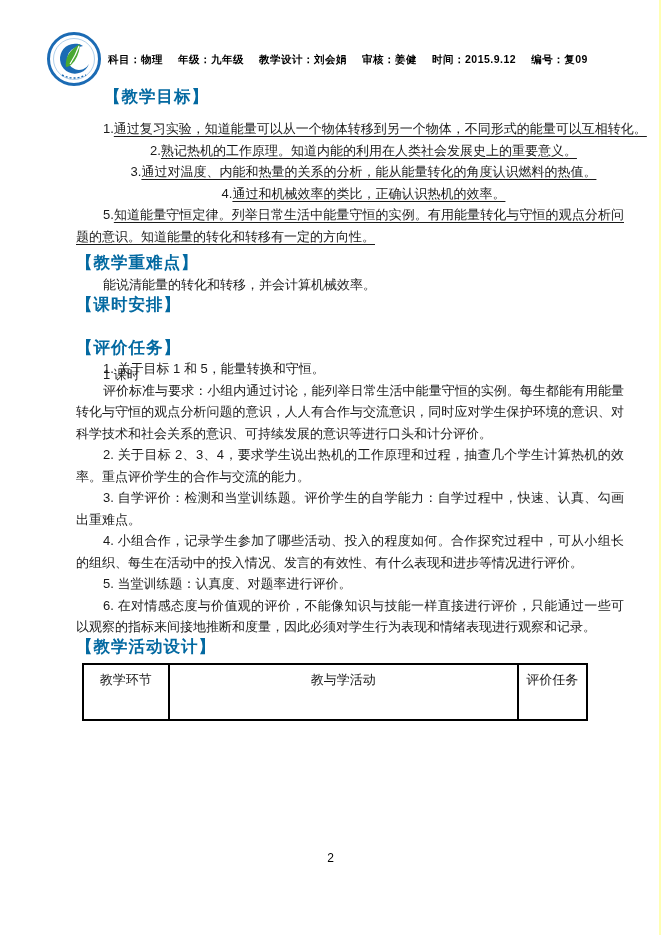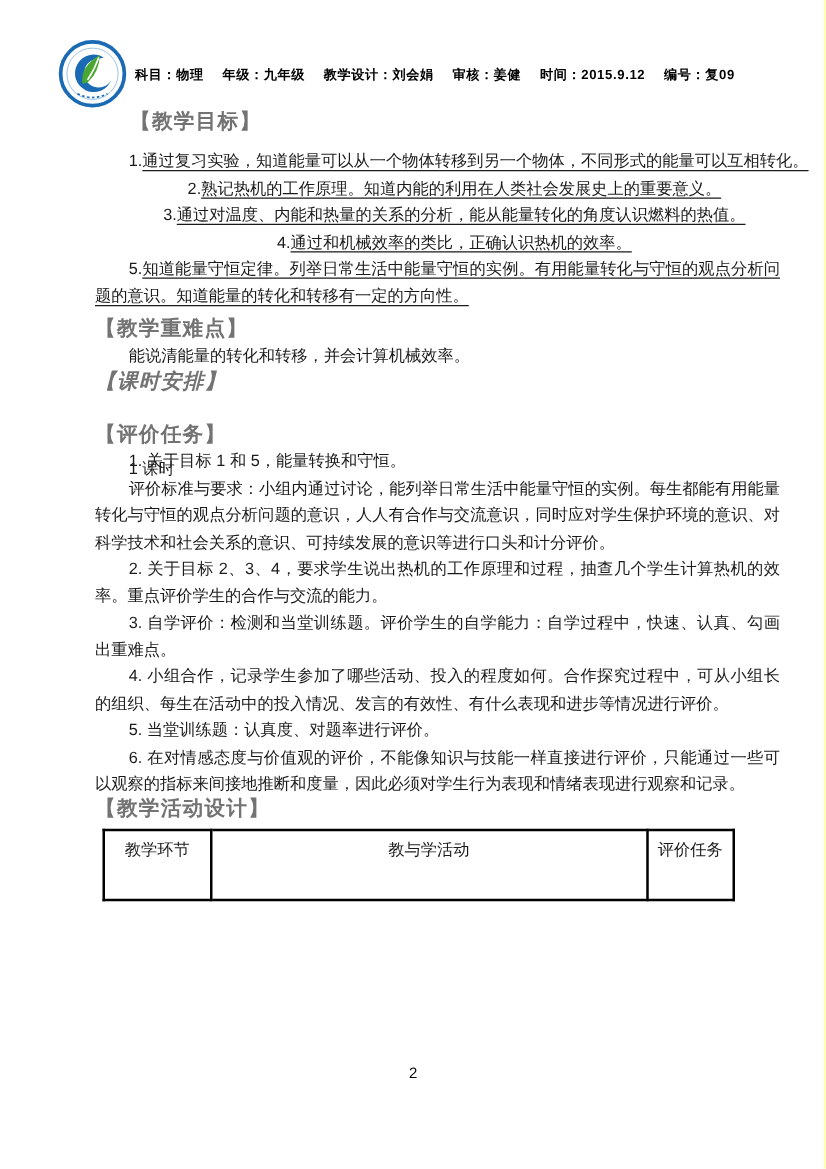--- a/index.html
+++ b/index.html
@@ -6,21 +6,21 @@
   body{
     width:661px;height:935px;position:relative;background:#ffffff;
     font-family:"Liberation Sans","DejaVu Sans",sans-serif;color:#1a1a1a;
     overflow:hidden;
   }
   .page-edge{position:absolute;right:0;top:0;width:2px;height:935px;background:#ffffb3;}
   .logo{position:absolute;left:46px;top:31px;width:56px;height:56px;}
   .meta{position:absolute;left:108px;top:53px;font-size:10.5px;font-weight:bold;
         letter-spacing:0.5px;white-space:nowrap;color:#000;}
   .meta span{margin-right:15px;}
-  .h{position:absolute;font-size:16.5px;font-weight:bold;letter-spacing:1px;color:#737373;white-space:nowrap;}
+  .h{position:absolute;font-size:16.5px;font-weight:bold;letter-spacing:1px;color:#0369a1;white-space:nowrap;}
   .blk{position:absolute;left:76px;width:548px;font-size:13px;line-height:21.5px;text-align:justify;}
   .blk p{margin:0;text-indent:27px;}
   .u{text-decoration:underline;text-underline-offset:3px;}
   .one{white-space:nowrap;text-align:center;}
   table.act{border-collapse:collapse;table-layout:fixed;width:506px;}
   table.act th{border:2px solid #000;font-weight:normal;font-size:13px;
                vertical-align:top;padding:6px 2px 30px 2px;text-align:center;height:39px;box-sizing:border-box;}
   .pagenum{position:absolute;left:0;top:851px;width:661px;text-align:center;font-size:12px;color:#000;}
 </style>
 </head>
@@ -50,21 +50,21 @@
   <p class="one"><span>3.</span><span class="u">通过对温度、内能和热量的关系的分析，能从能量转化的角度认识燃料的热值。</span></p>
   <p class="one"><span>4.</span><span class="u">通过和机械效率的类比，正确认识热机的效率。</span></p>
   <p><span>5.</span><span class="u">知道能量守恒定律。列举日常生活中能量守恒的实例。有用能量转化与守恒的观点分析问题的意识。知道能量的转化和转移有一定的方向性。</span></p>
 </div>
 
 <div class="h" style="left:76px;top:252px;">【教学重难点】</div>
 <div class="blk" style="top:274px;">
   <p>能说清能量的转化和转移，并会计算机械效率。</p>
 </div>
 
-<div class="h" style="left:76px;top:294px;font-style:italic;">【课时安排】</div>
+<div class="h" style="left:76px;top:294px;">【课时安排】</div>
 <div class="blk" style="top:317px;margin-top:47px;">
   <p>1 课时</p>
 </div>
 
 <div class="h" style="left:76px;top:337px;">【评价任务】</div>
 <div class="blk" style="top:358px;">
   <p>1. 关于目标 1 和 5，能量转换和守恒。</p>
   <p>评价标准与要求：小组内通过讨论，能列举日常生活中能量守恒的实例。每生都能有用能量转化与守恒的观点分析问题的意识，人人有合作与交流意识，同时应对学生保护环境的意识、对科学技术和社会关系的意识、可持续发展的意识等进行口头和计分评价。</p>
   <p>2. 关于目标 2、3、4，要求学生说出热机的工作原理和过程，抽查几个学生计算热机的效率。重点评价学生的合作与交流的能力。</p>
   <p>3. 自学评价：检测和当堂训练题。评价学生的自学能力：自学过程中，快速、认真、勾画出重难点。</p>

